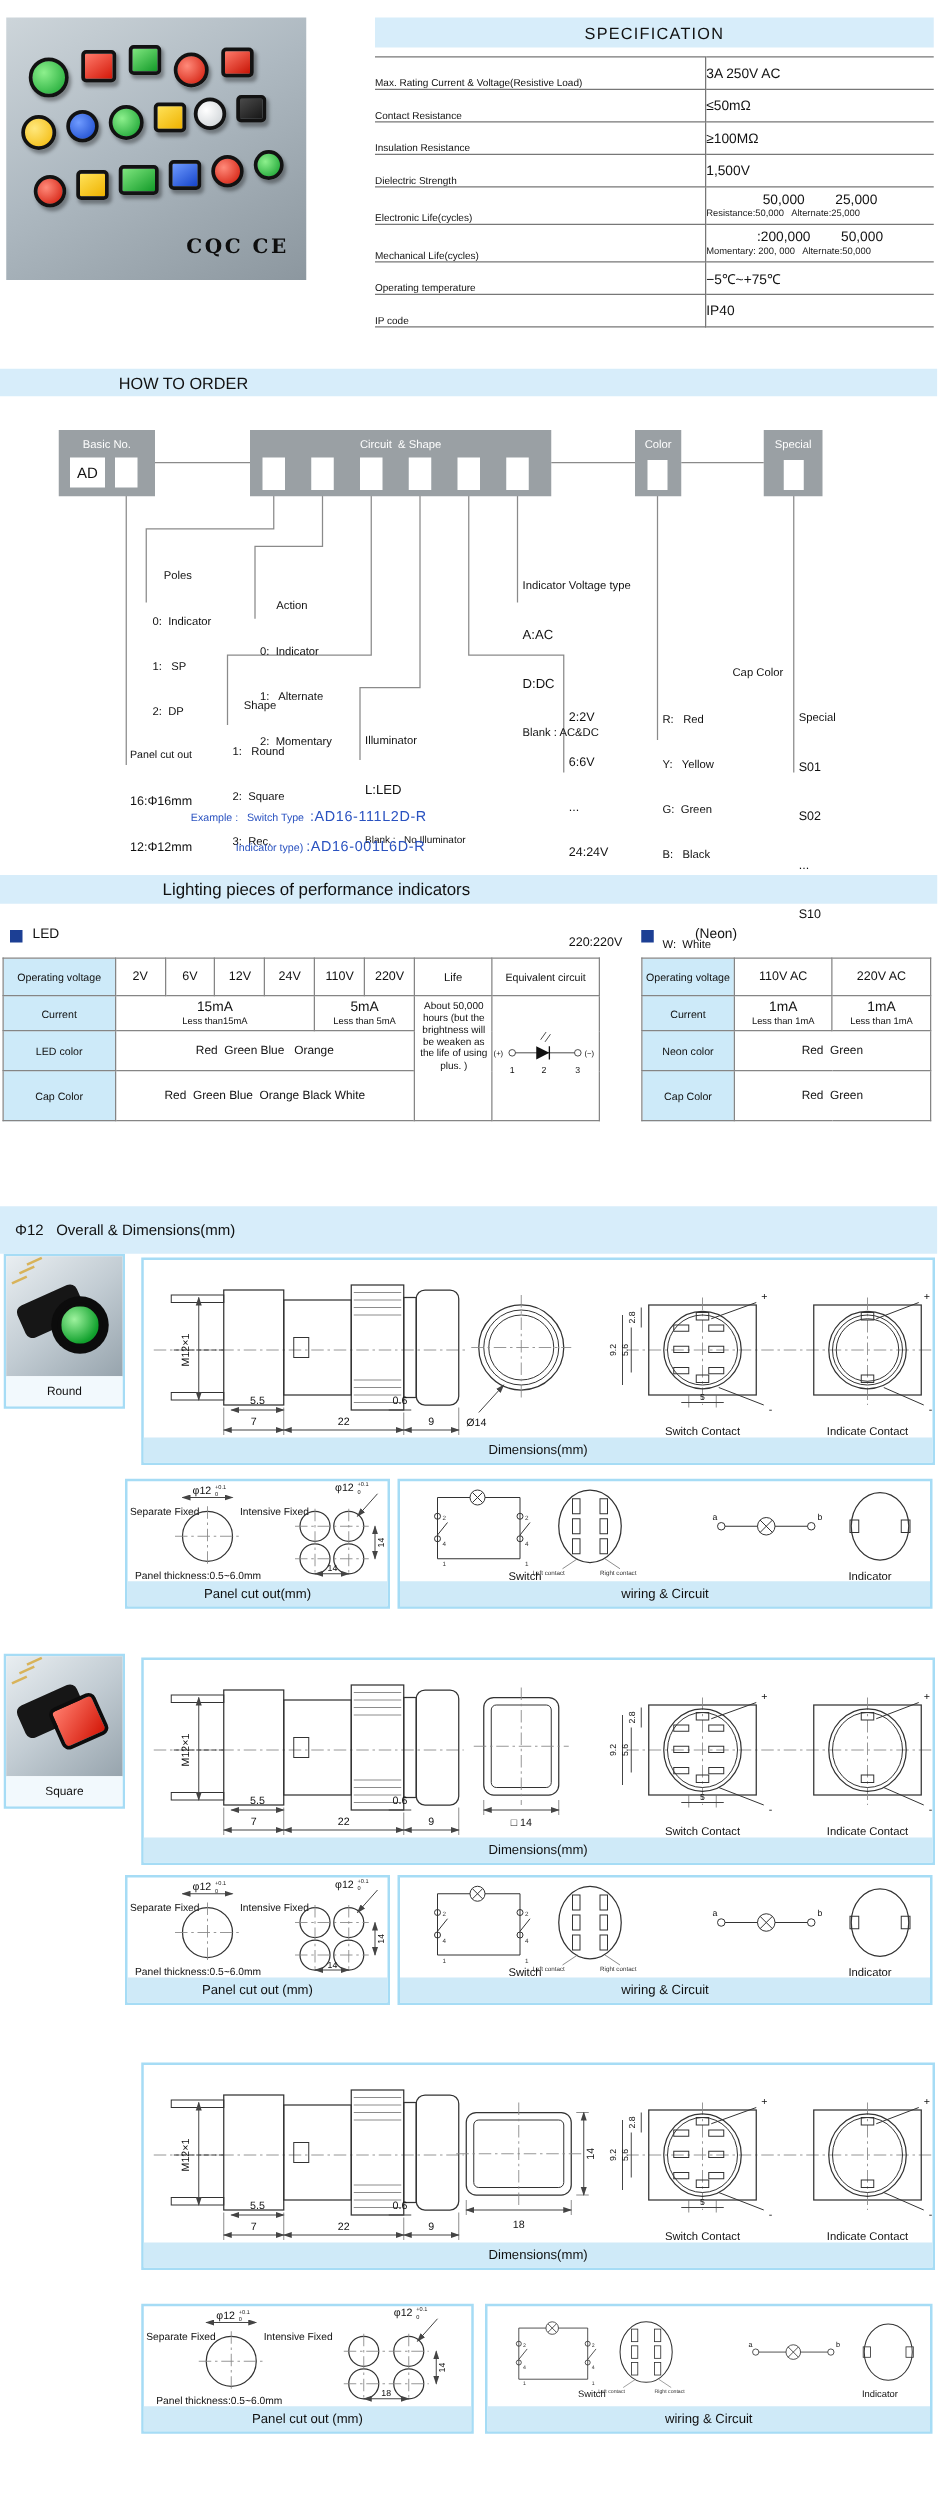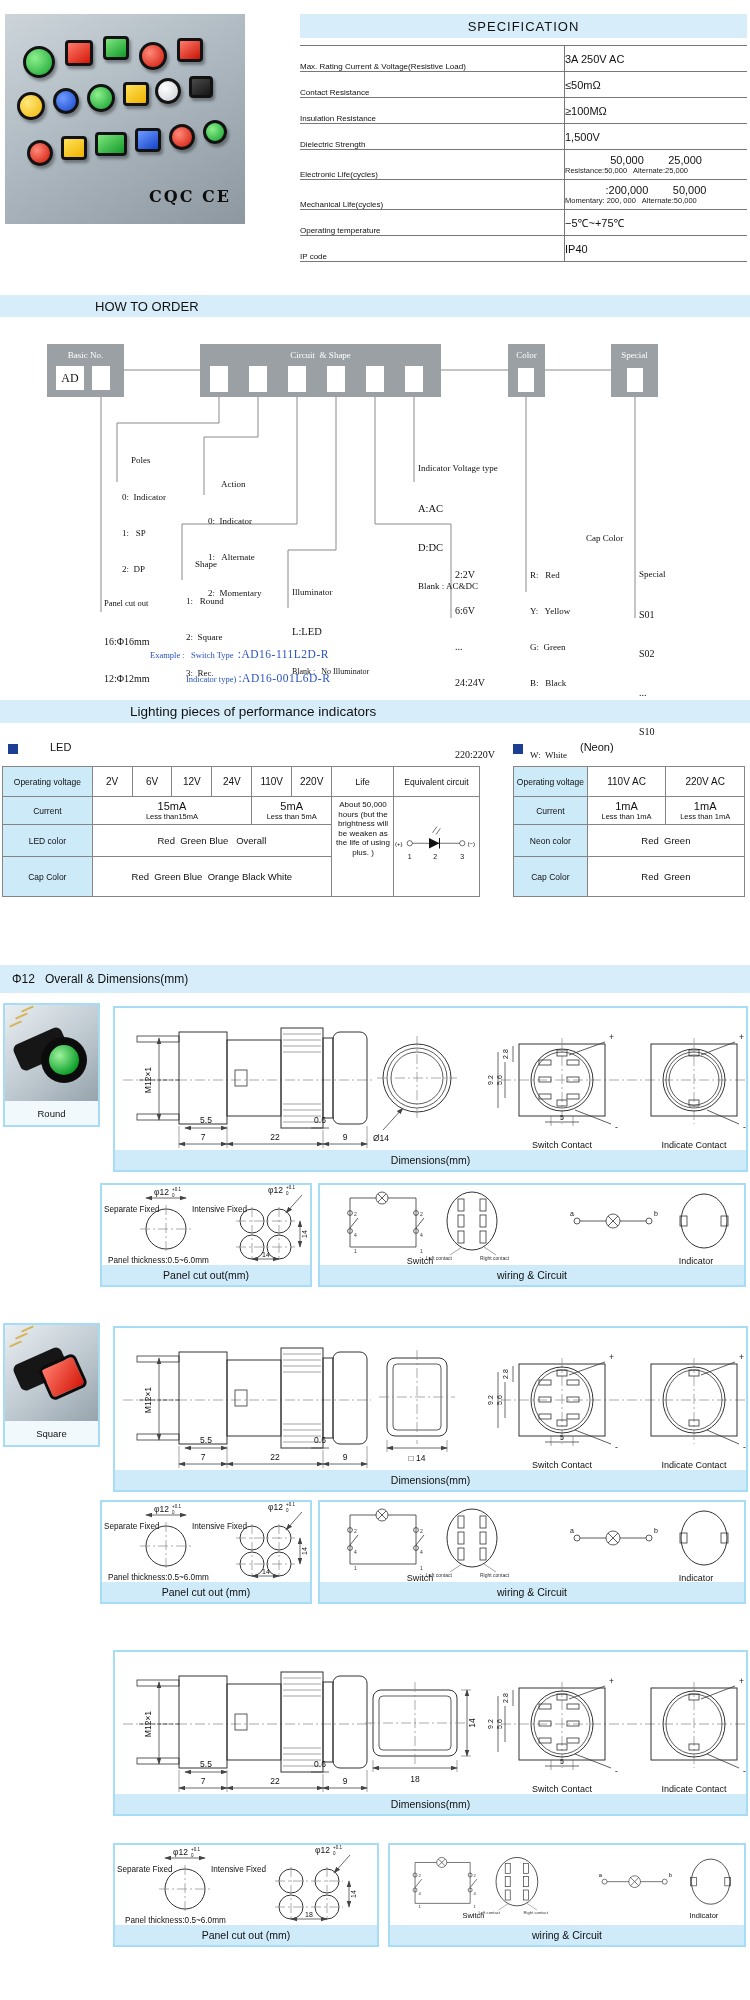--- a/index.html
+++ b/index.html
@@ -1,18 +1,18 @@
 <!DOCTYPE html>
 <html><head>
 <meta charset="utf-8">
 <style>
   html,body{margin:0;padding:0;background:#fff;}
   .page{position:relative;width:750px;height:2000px;background:#fff;overflow:hidden;
         font-family:"Liberation Sans",sans-serif;color:#111;}
-  .abs{position:absolute;margin-left:24px;}
+  .abs{position:absolute;}
   
   .bar{position:absolute;left:0;width:750px;background:#d7edfa;display:flex;align-items:center;}
   .bar span{white-space:pre;}
   
   .collage{position:absolute;left:5px;top:14px;width:240px;height:210px;
            background:linear-gradient(150deg,#cdd5da 0%,#aeb9c1 45%,#8c979f 100%);}
   .cb{position:absolute;border:3px solid #121212;box-shadow:2px 3px 3px rgba(0,0,0,.35);box-sizing:border-box;}
   .cb.round{border-radius:50%;}
   .cb.sq{border-radius:4px;}
   .cqc{position:absolute;right:14px;bottom:18px;font-family:"DejaVu Serif",serif;
@@ -21,21 +21,21 @@
   .spec{position:absolute;left:300px;top:14px;width:447px;}
   .spec-header{height:24px;background:#d7edfa;display:flex;align-items:center;justify-content:center;
                font-size:13px;letter-spacing:1px;}
   .spec-table{width:447px;border-collapse:collapse;margin-top:7px;border-top:1px solid #777;}
   .spec-table td{border-bottom:1px solid #777;padding:0;}
   .sl{width:264px;border-right:1px solid #777;font-size:8px;vertical-align:bottom;padding:0 0 3px 2px;}
   .sv{font-size:11px;vertical-align:middle;padding-left:10px;}
   .sv-main{font-size:11px;white-space:pre;}
   .sv-sub{font-size:7.5px;white-space:pre;color:#222;}
   
-  .order-wrap{position:absolute;left:0;top:330px;width:750px;height:360px;font-family:Liberation Serif, serif;}
+  .order-wrap{position:absolute;left:0;top:330px;width:750px;height:360px;}
   .order-lines{position:absolute;left:0;top:0;}
   .gbox{position:absolute;background:#9aa0a4;box-sizing:border-box;}
   .gbox-label{position:absolute;top:6px;left:0;right:0;text-align:center;color:#fff;font-size:9px;white-space:pre;}
   .slot{position:absolute;background:#fff;display:flex;align-items:center;justify-content:center;
         font-size:12px;color:#111;}
   .olist{position:absolute;font-size:9px;line-height:12px;white-space:pre;}
   .olist .t{margin-bottom:1px;}
   .ex{position:absolute;color:#2a52c0;white-space:pre;}
   .ex .lab{font-size:8.5px;}
   .ex .val{font-size:11.5px;letter-spacing:.5px;}
@@ -331,21 +331,21 @@
           <text x="1" y="47" style="font-size:7px">(+)</text>
           <text x="84" y="47" style="font-size:7px">(−)</text>
           <text x="18" y="62" text-anchor="middle" style="font-size:8px">1</text>
           <text x="47" y="62" text-anchor="middle" style="font-size:8px">2</text>
           <text x="78" y="62" text-anchor="middle" style="font-size:8px">3</text>
         </svg>
       </td>
     </tr>
     <tr style="height:32px">
       <td class="lab">LED color</td>
-      <td colspan="6" class="cval">Red  Green Blue   Overall</td>
+      <td colspan="6" class="cval">Red  Green Blue   Orange</td>
     </tr>
     <tr style="height:40px">
       <td class="lab">Cap Color</td>
       <td colspan="6" class="cval">Red  Green Blue  Orange Black White</td>
     </tr>
   </tbody>
     </table>
 
   <table class="ltable" style="left:513px;top:766px;width:232px">
     <colgroup>
@@ -374,21 +374,21 @@
       <td class="lab">Neon color</td>
       <td colspan="2" class="cval">Red  Green</td>
     </tr>
     <tr style="height:40px">
       <td class="lab">Cap Color</td>
       <td colspan="2" class="cval">Red  Green</td>
     </tr>
   </tbody>
     </table>
 
-  <div class="bar" style="top:965px;height:28px;">
+  <div class="bar" style="top:965px;height:38px;">
     <span style="padding-left:12px;font-size:12px;">Φ12   Overall &amp; Dimensions(mm)</span>
   </div>
 
   <div class="photo-frame" style="left:3px;top:1003px">
     <div class="photo-area">
       <span class="pinw" style="left:4px;top:18px"></span>
         <span class="pinw" style="left:10px;top:10px"></span>
         <span class="pinw" style="left:16px;top:3px"></span>
       <div class="btn-body"></div>
       <div class="btn-ring" style="left:36px;top:32px;width:46px;height:46px"></div>

